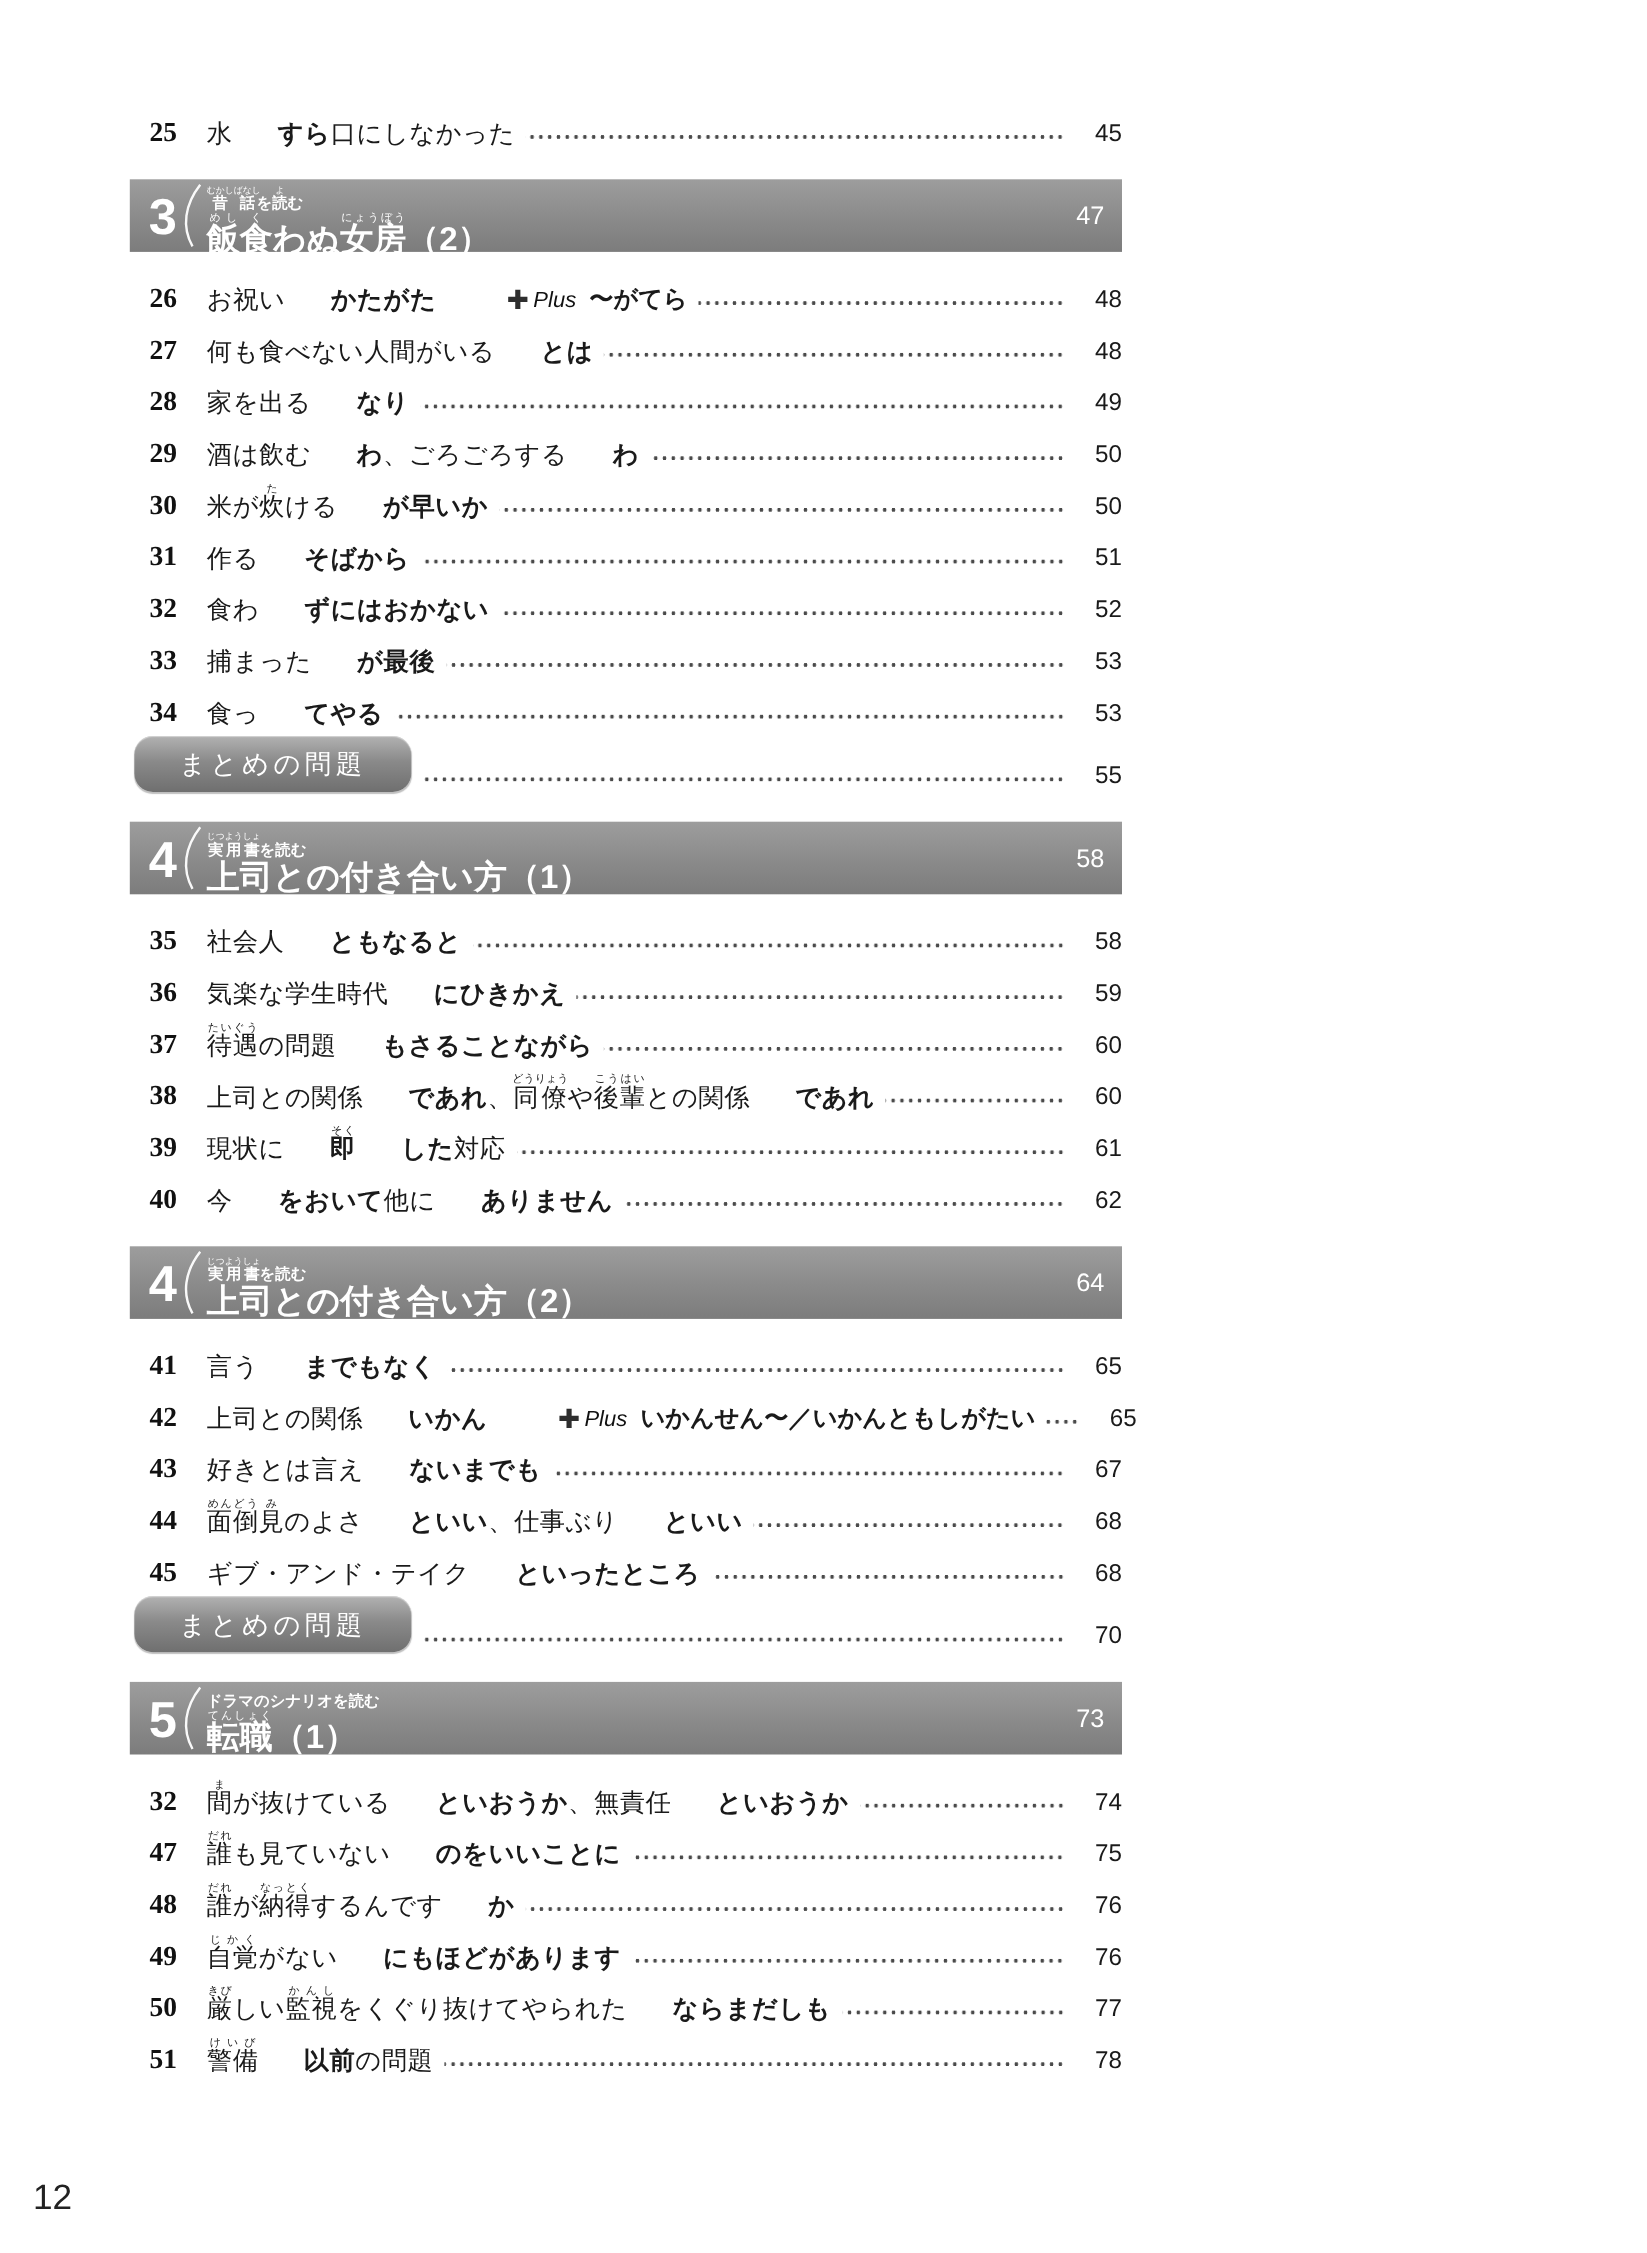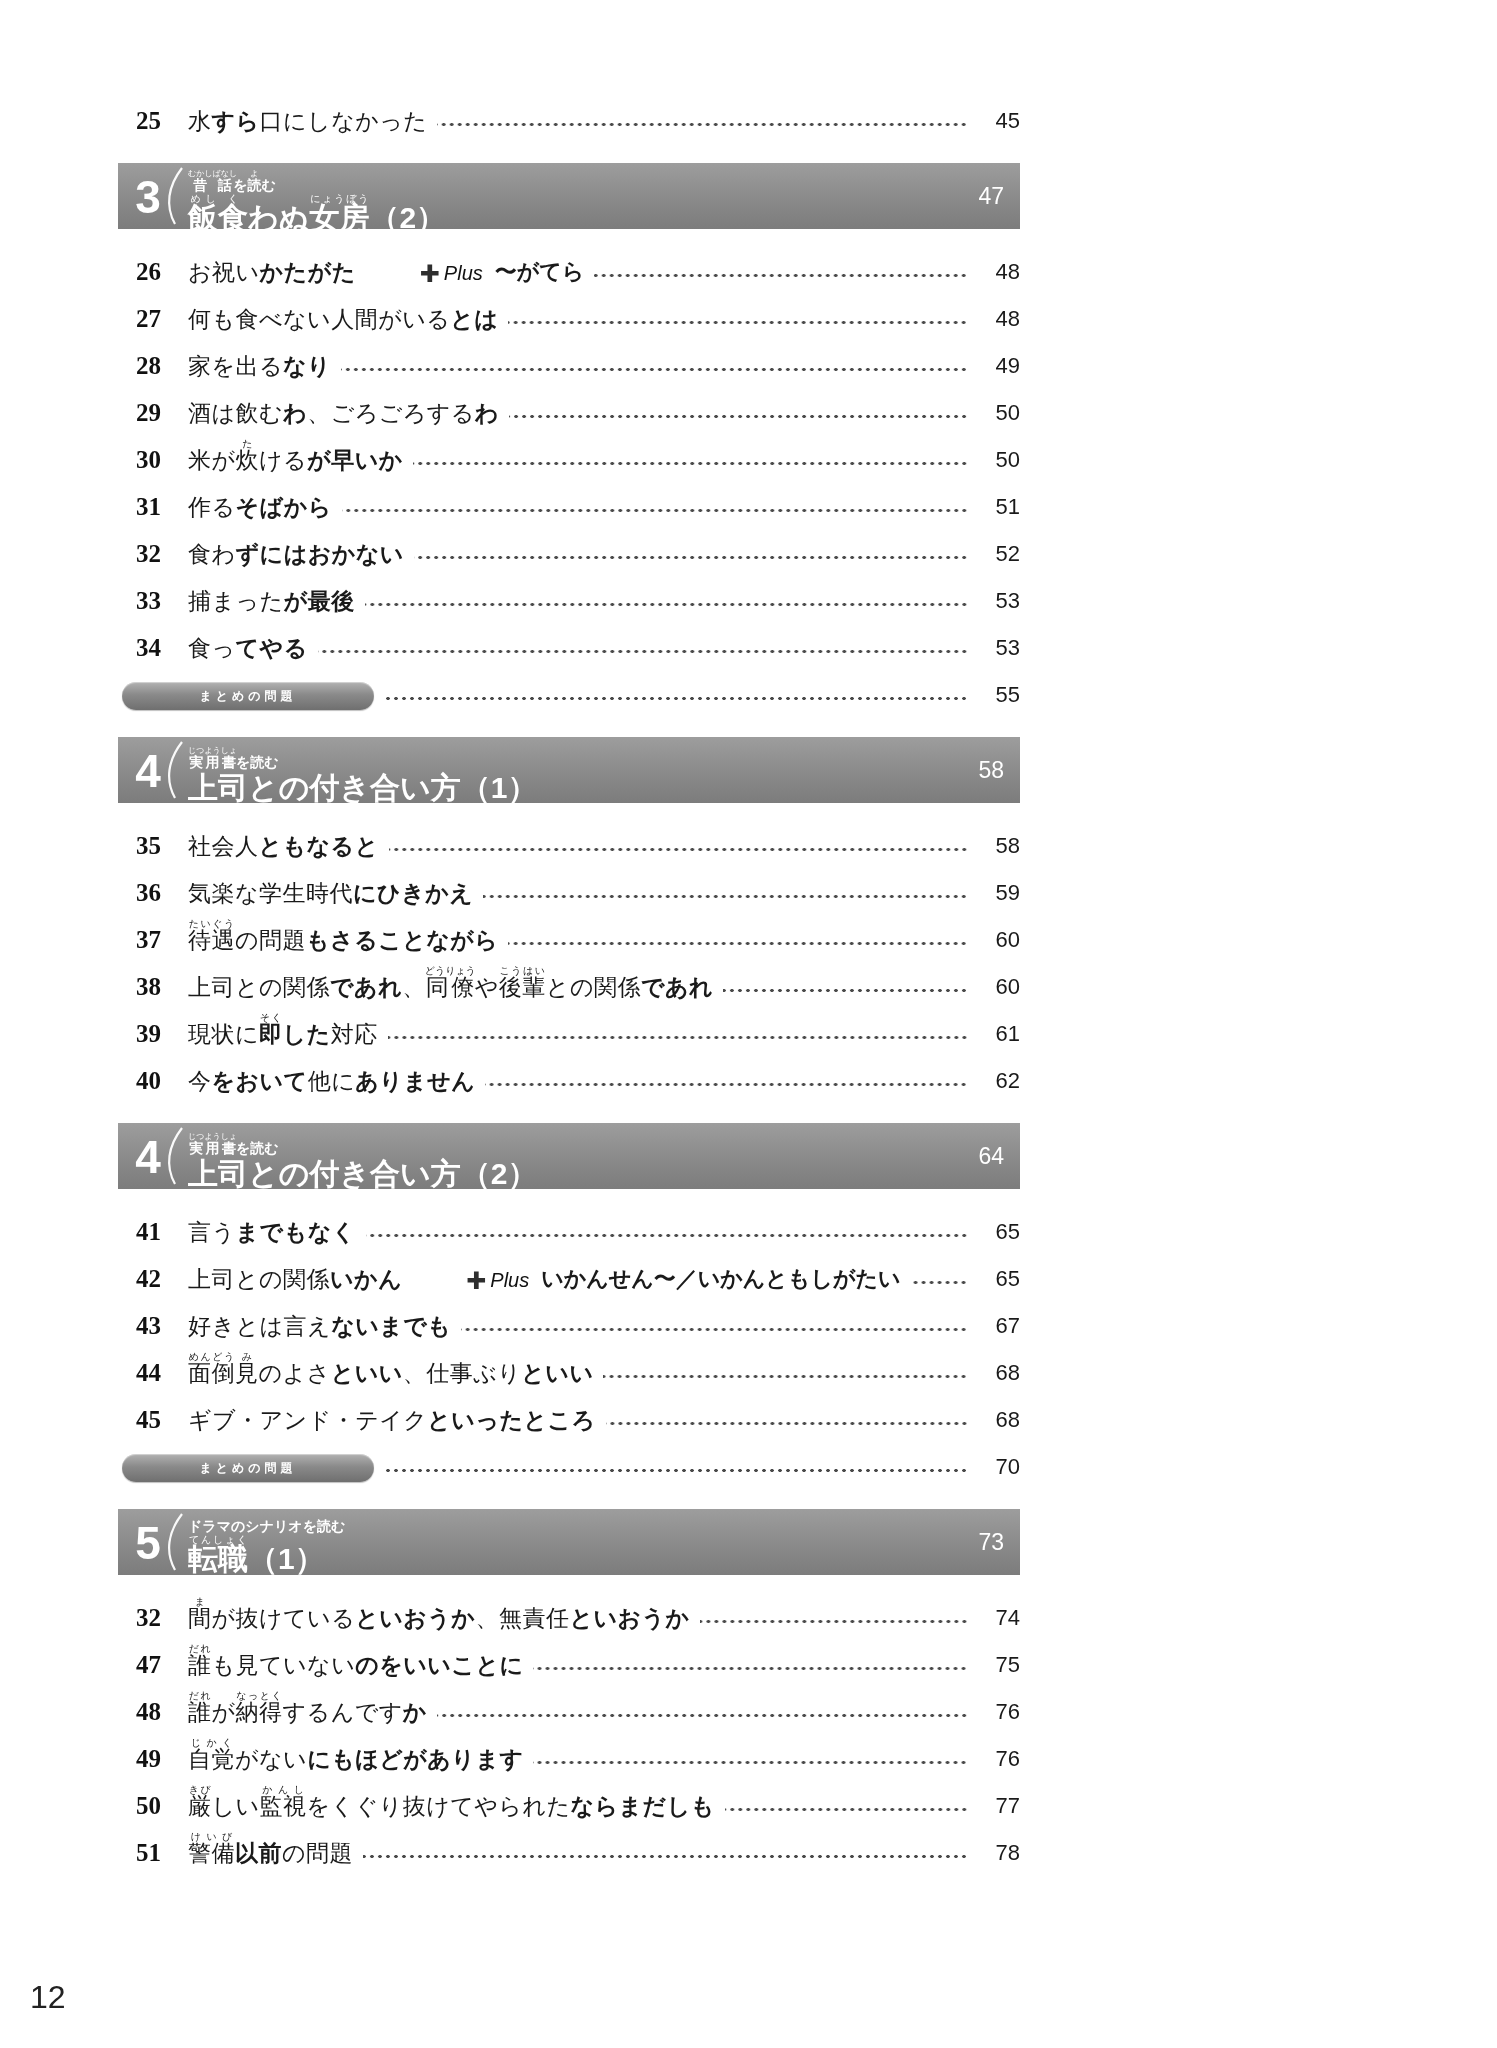--- a/index.html
+++ b/index.html
@@ -6,21 +6,21 @@
   html,body { background:#ffffff; font-family:"Liberation Sans", sans-serif; color:#1a1a1a; }
   .page { position:relative; width:1497px; height:2048px; background:#ffffff; overflow:hidden; }
   .toc { position:absolute; left:118px; top:92px; width:902px; }
 
   .toc-row { display:flex; align-items:flex-end; min-height:47px; padding:3px 0 3px 18px; }
   .item-num {
     flex:none; width:52px; font-family:"Liberation Serif", serif; font-weight:700;
     font-size:25px; line-height:1.25; color:#111;
   }
   .item-text { font-size:23px; line-height:1.25; letter-spacing:0.5px; white-space:nowrap; }
-  .b { font-weight:700; }
+  .b { font-weight:700;margin-left:41px; }
   ruby { ruby-position:over; }
   rt { font-size:10px; line-height:1; letter-spacing:0; font-weight:400; }
   .b rt { font-weight:400; }
 
   .leader {
     flex:1 1 auto; height:5px; margin:0 8px 9px 10px; min-width:30px;
     background-image: radial-gradient(circle closest-side, #4a4a4a 1.6px, transparent 1.9px);
     background-size: 8px 5px; background-repeat: repeat-x; background-position: right center;
   }
   .page-num { flex:none; min-width:44px; text-align:right; font-size:22px; line-height:1.3; color:#1a1a1a; }
@@ -43,23 +43,23 @@
   .swoosh { position:absolute; right:-4px; top:3px; width:30px; height:60px; }
   .banner-main { flex:1 1 auto; padding-left:4px; overflow:hidden;margin-top:12px; }
   .banner-label { font-size:14px; font-weight:700; line-height:1.1; margin-bottom:1px; white-space:nowrap; }
   .banner-label rt { font-size:8px; }
   .banner-title { font-size:30px; font-weight:700; line-height:1.15; white-space:nowrap; }
   .banner-title rt { font-size:10px; }
   .banner-page { flex:none; font-size:23px; padding-right:16px; color:#fff; }
 
   .pill-row { padding-left:4px; }
   .pill {
-    flex:none; width:252px; height:28px; border-radius:17px;
+    flex:none; width:252px; height:51px; border-radius:17px;
     background:linear-gradient(180deg, #b2b2b2 0%, #8a8a8a 45%, #6f6f6f 100%);
-    color:#ffffff; font-weight:700; font-size:12px; letter-spacing:4px;
+    color:#ffffff; font-weight:400; font-size:24px; letter-spacing:4px;
     display:flex; align-items:center; justify-content:center;
     box-shadow: inset 0 1px 1px rgba(255,255,255,0.45), 0 1px 1px rgba(0,0,0,0.25);
   }
 
   .footer { position:absolute; left:30px; bottom:32px; font-size:32px; color:#222; }
 </style>
 </head>
 <body>
 
 <div class="page">

